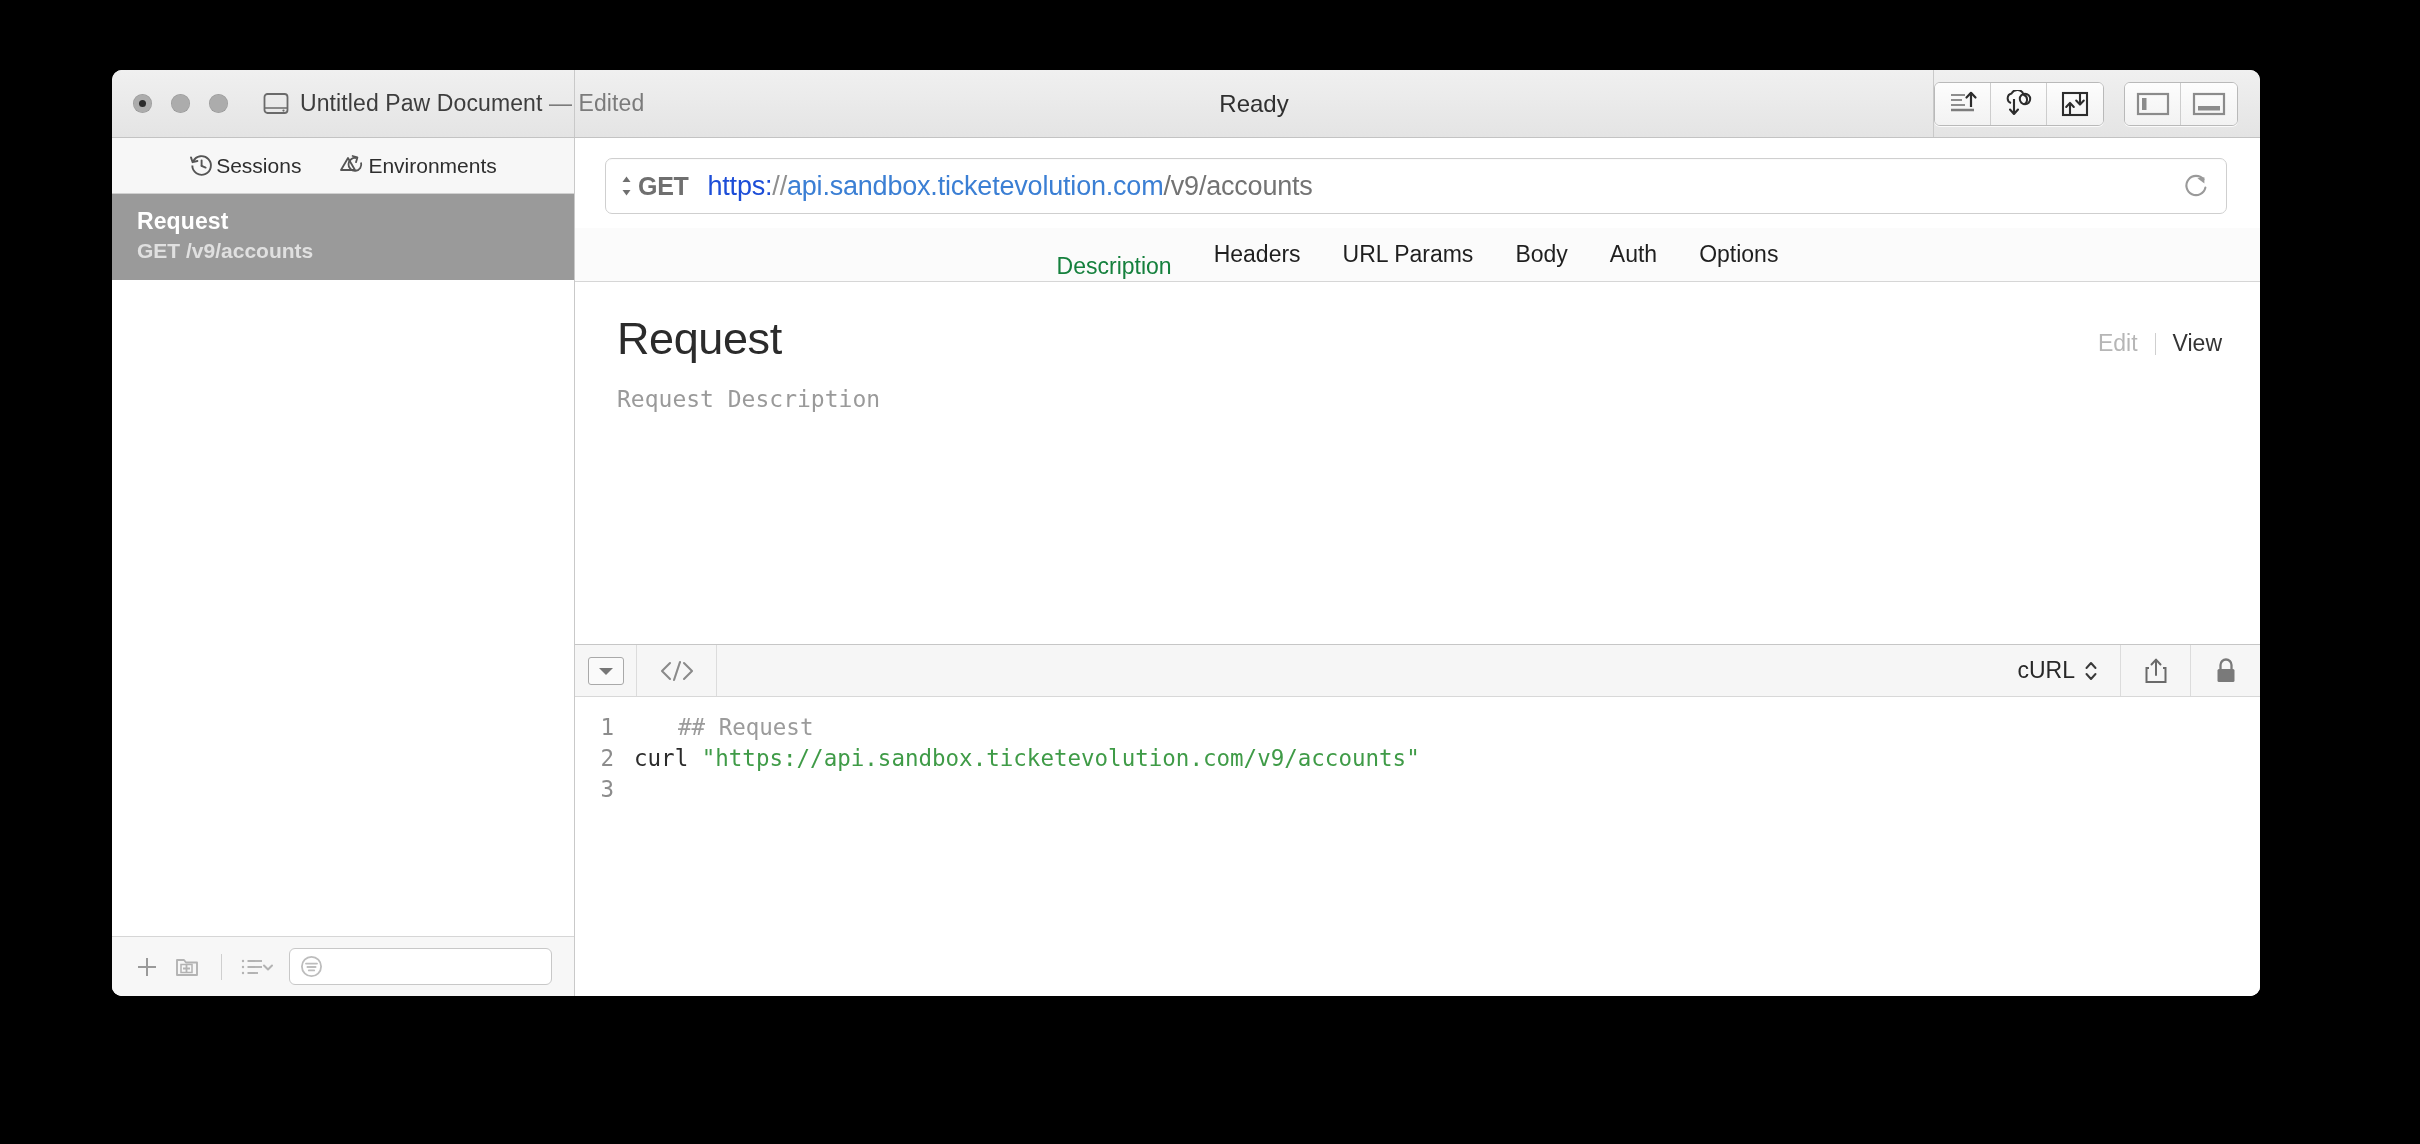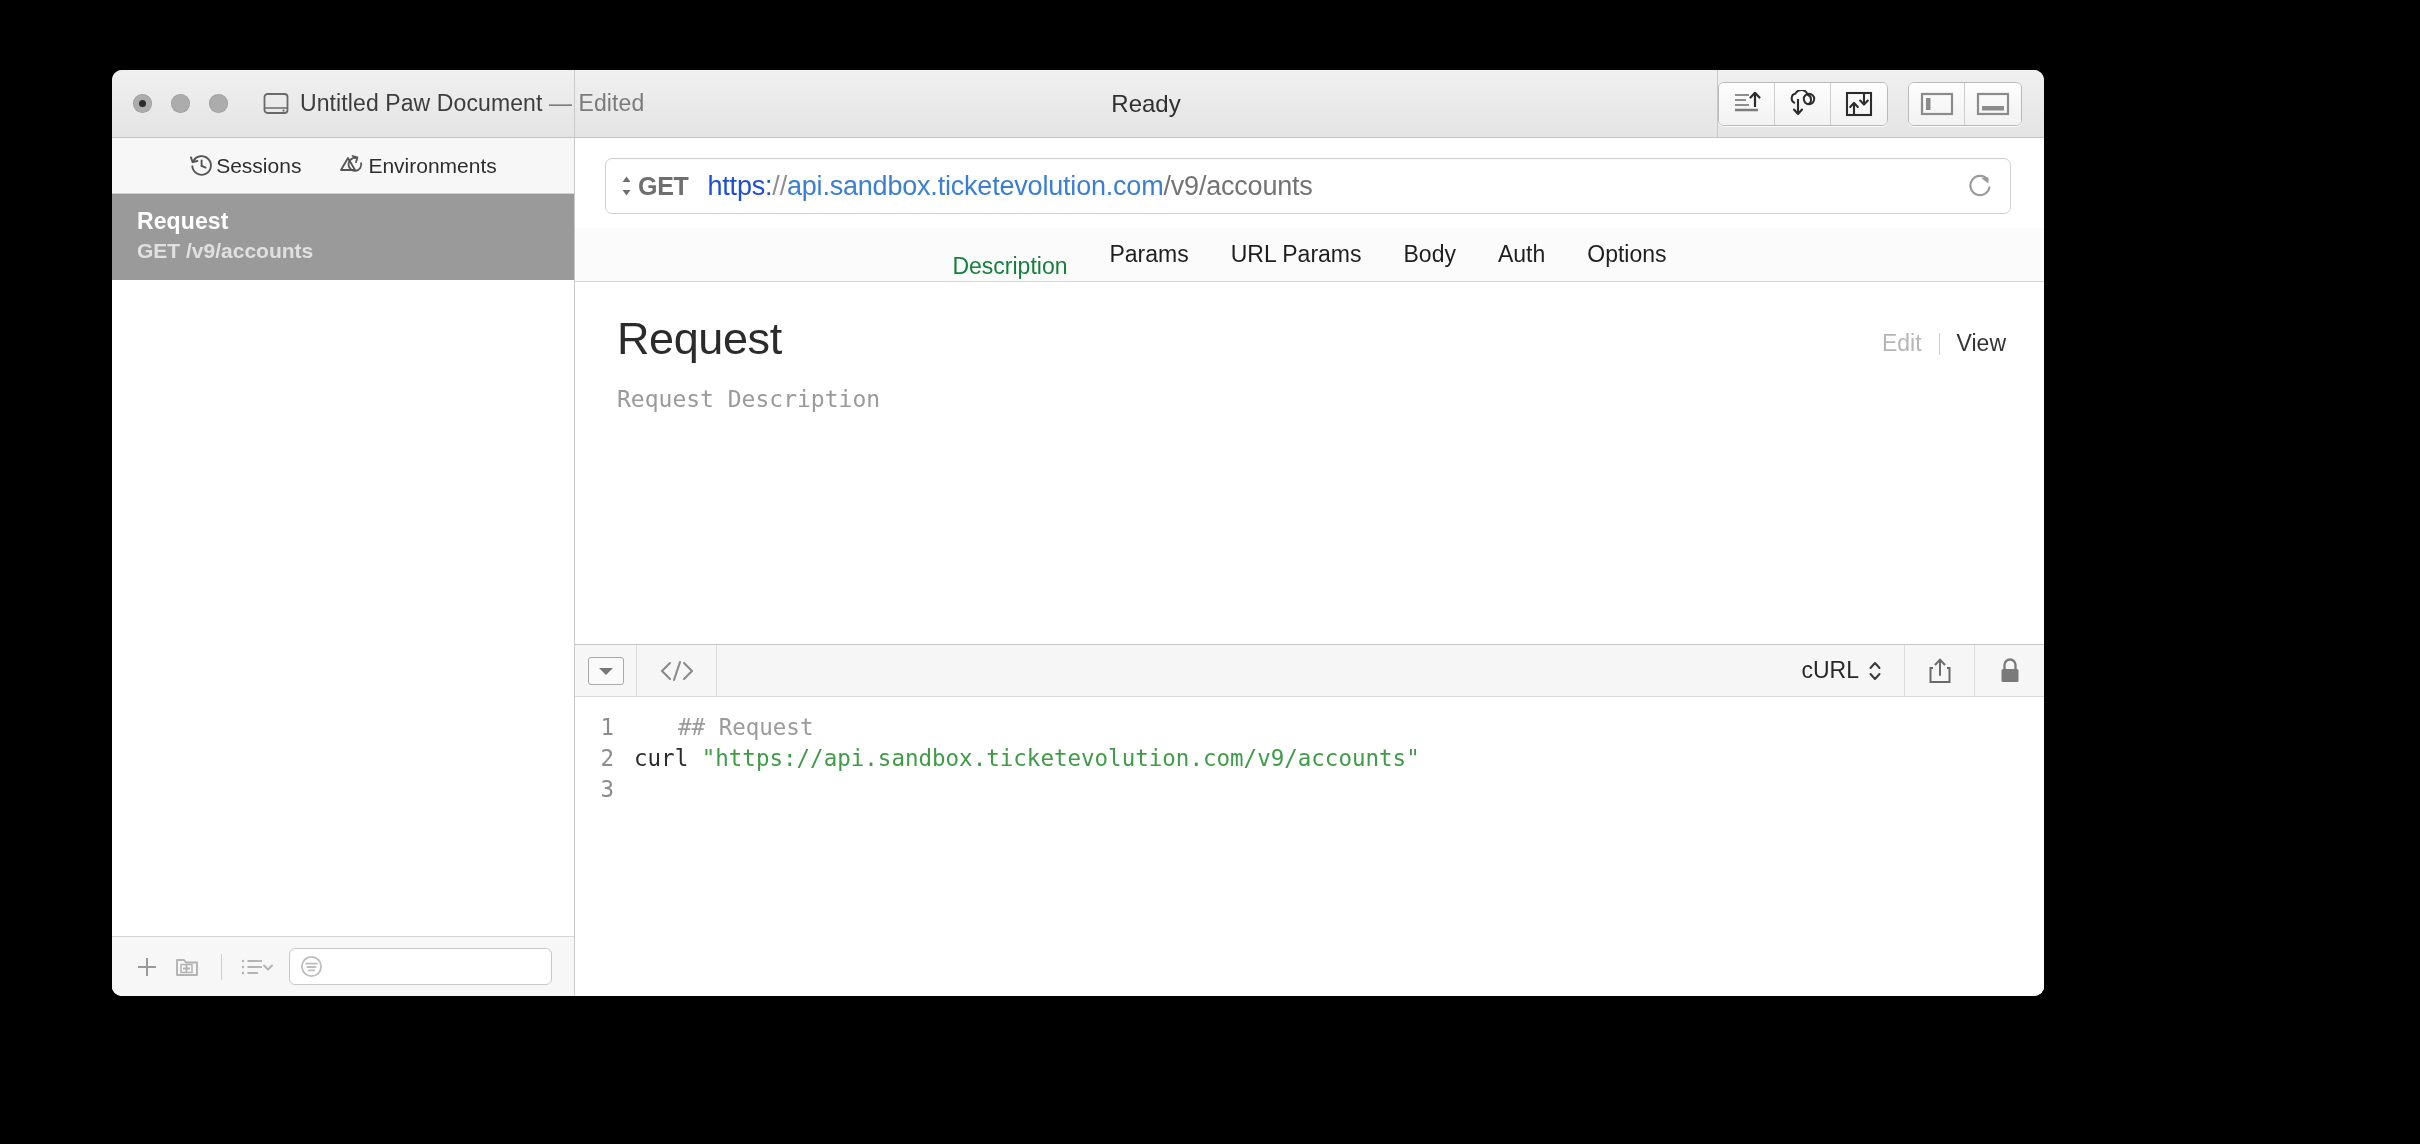--- a/index.html
+++ b/index.html
@@ -7,21 +7,21 @@
     width: 2420px; height: 1144px;
     background: #000;
     font-family: "Liberation Sans", sans-serif;
     overflow: hidden;
   }
 
   
   .window {
     position: absolute;
     left: 112px; top: 70px;
-    width: 1932px; height: 926px;
+    width: 2148px; height: 926px;
     background: #ffffff;
     border-radius: 10px;
     overflow: hidden;
     display: flex;
     flex-direction: column;
     box-shadow: 0 0 0 0.5px rgba(0,0,0,0.35);
   }
 
   
   .titlebar {
@@ -460,21 +460,21 @@
             <svg width="30" height="30" viewBox="0 0 30 30">
               <path d="M22.5 8.5 A9.6 9.6 0 1 0 24.4 16.5" fill="none" stroke="#9a9a9a" stroke-width="2.1" stroke-linecap="round"></path>
               <path d="M16.4 7.2 L23.4 6.3 L23.4 12.6 Z" fill="#9a9a9a"></path>
             </svg>
           </span>
         </div>
       </div>
 
       <div class="tabsbar">
         <span class="rtab active">Description</span>
-        <span class="rtab">Params</span>
+        <span class="rtab">Headers</span>
         <span class="rtab">URL Params</span>
         <span class="rtab">Body</span>
         <span class="rtab">Auth</span>
         <span class="rtab">Options</span>
       </div>
 
       <div class="desc-pane">
         <div class="desc-head">
           <div class="desc-title">Request</div>
           <div class="editview">

